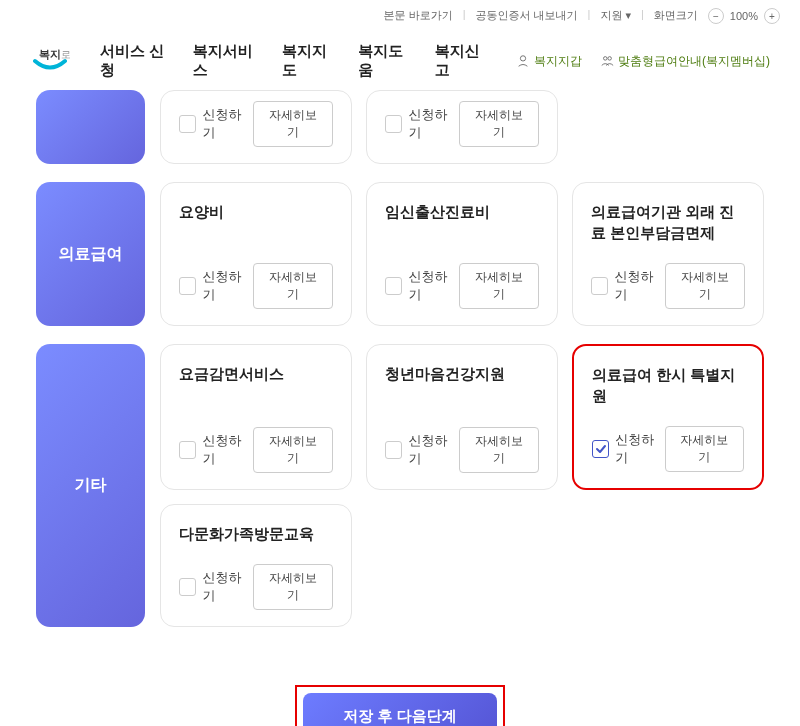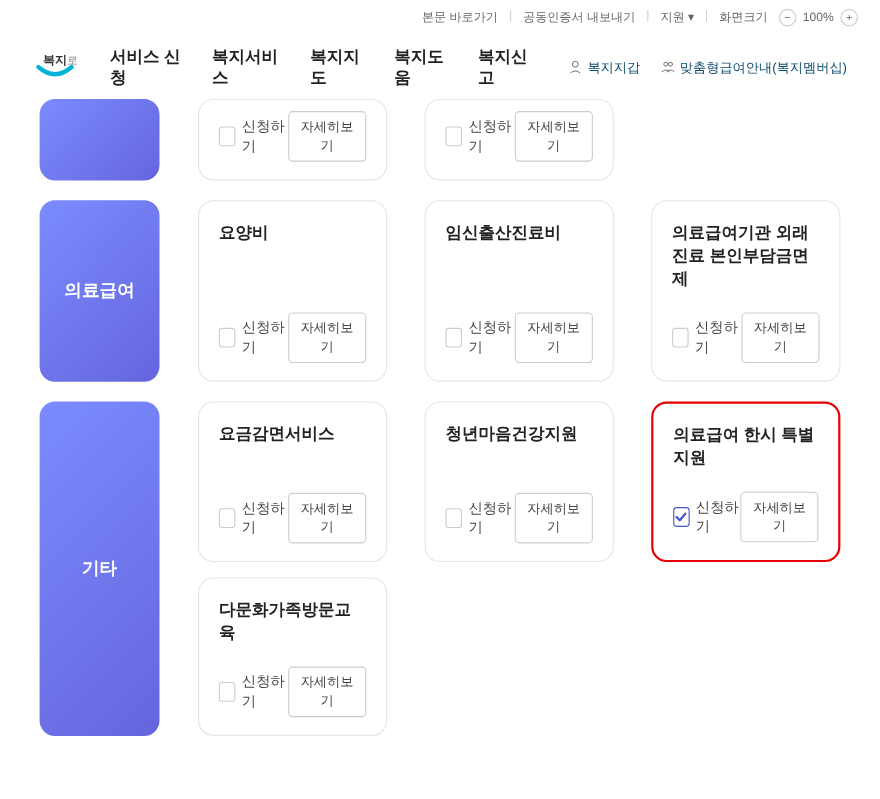--- a/index.html
+++ b/index.html
@@ -9,32 +9,32 @@
     .top-bar a { color: #666; text-decoration: none; cursor: pointer; }
     .top-bar .divider { color: #ccc; }
     .zoom-controls { display: flex; align-items: center; gap: 6px; }
     .zoom-btn { width: 16px; height: 16px; border: 1px solid #ccc; border-radius: 50%; display: flex; align-items: center; justify-content: center; font-size: 10px; cursor: pointer; background: #fff; }
     
     .header { display: flex; align-items: center; padding: 10px 30px; gap: 30px; }
     .logo { display: flex; align-items: center; gap: 5px; cursor: pointer; }
     .logo-icon { width: 40px; height: 30px; }
     .nav { display: flex; gap: 25px; flex: 1; }
     .nav-item { font-size: 15px; font-weight: 600; color: #222; cursor: pointer; }
-    .header-right { display: flex; gap: 18px; font-size: 12px; color: #0c4a6e; }
+    .header-right { display: flex; gap: 18px; font-size: 12px; color: #4d7c0f; }
     .header-right-item { display: flex; align-items: center; gap: 4px; cursor: pointer; }
     .header-right-icon { width: 14px; height: 14px; }
     
     .content { padding: 0 36px 30px; }
     .section-row { display: flex; gap: 15px; margin-bottom: 18px; }
     
     .category-label { width: 109px; border-radius: 14px; background: linear-gradient(135deg, #7b8cff 0%, #6565dd 100%); color: #fff; display: flex; align-items: center; justify-content: center; font-size: 16px; font-weight: 600; }
     
     .cards-grid { flex: 1; display: grid; grid-template-columns: repeat(3, 1fr); gap: 14px; }
     
-    .card { border: 1px solid #e5e5e5; border-radius: 14px; padding: 18px 18px 16px; display: flex; flex-direction: column; min-height: 120px; margin-left: 20px; }
+    .card { border: 1px solid #e5e5e5; border-radius: 14px; padding: 18px 18px 16px; display: flex; flex-direction: column; min-height: 120px; }
     .card.highlighted { border: 2px solid #e60000; }
     .card-title { font-size: 15px; font-weight: 700; color: #222; flex: 1; line-height: 1.4; }
     .card-actions { display: flex; justify-content: space-between; align-items: center; margin-top: 20px; }
     .apply-group { display: flex; align-items: center; gap: 6px; }
     .checkbox { width: 18px; height: 18px; border: 1px solid #ccc; border-radius: 3px; display: flex; align-items: center; justify-content: center; cursor: pointer; background: #fff; }
     .checkbox.checked { border-color: #4255c8; }
     .checkmark { width: 12px; height: 12px; }
     .apply-label { font-size: 13px; color: #444; }
     .detail-btn { border: 1px solid #ccc; background: #fff; padding: 5px 10px; font-size: 12px; border-radius: 4px; cursor: pointer; color: #444; }
     

